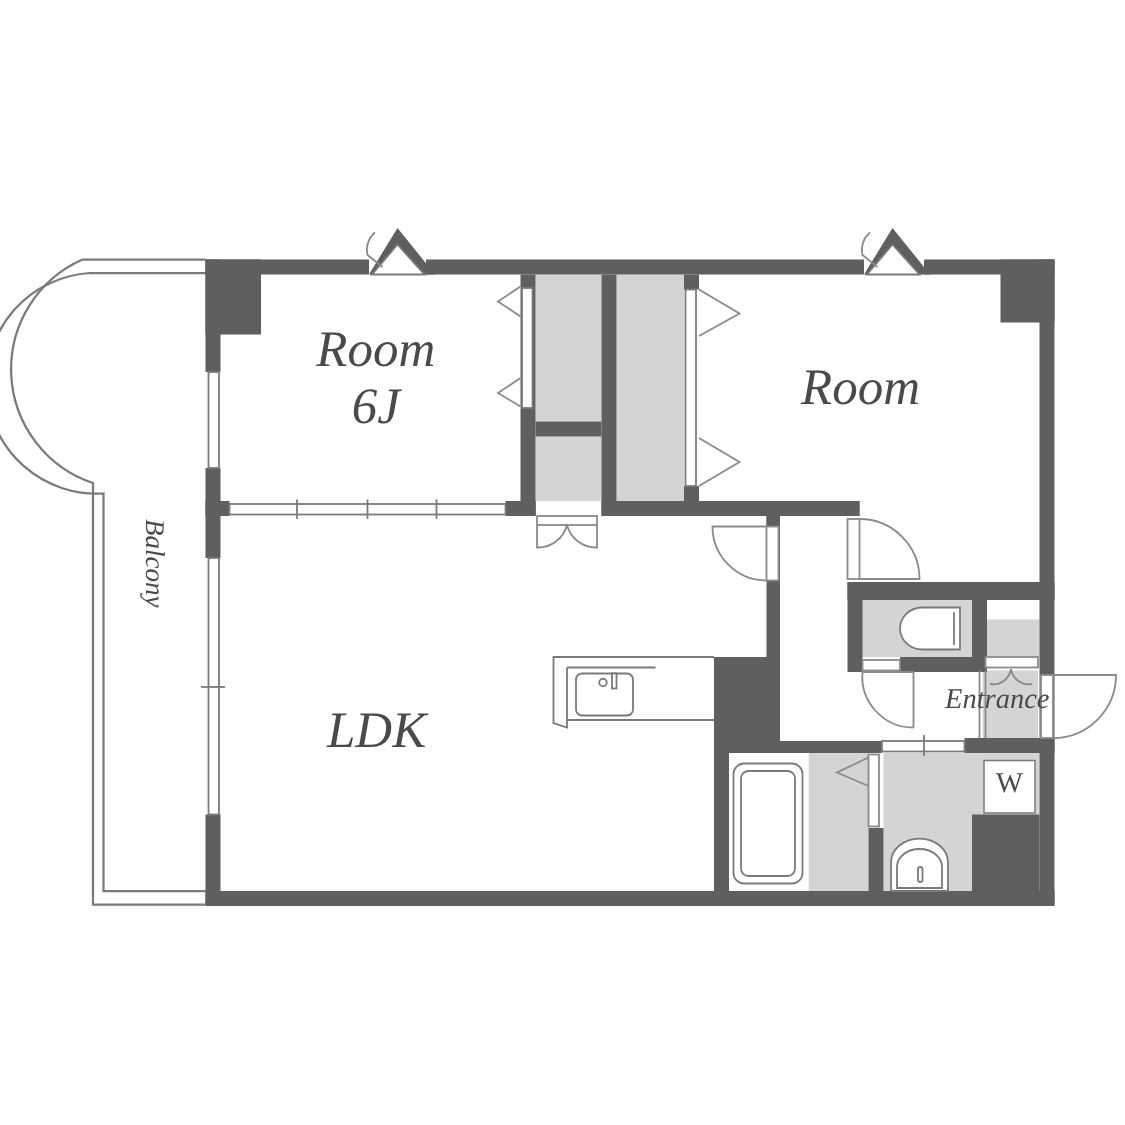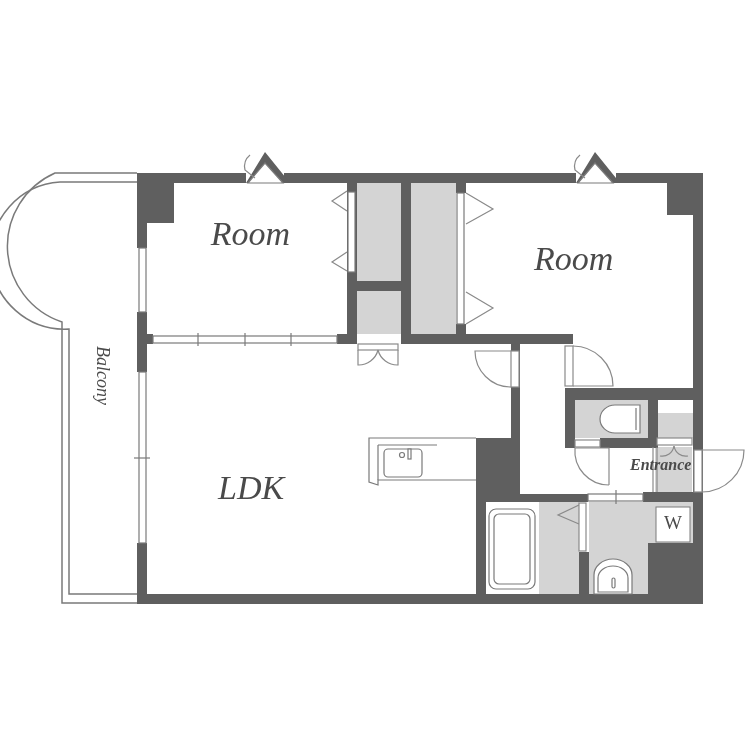--- a/index.html
+++ b/index.html
@@ -1,20 +1,20 @@
 <!DOCTYPE html>
 <html><head>
 <meta charset="utf-8">
 <style>
   html, body { margin: 0; padding: 0; background: #ffffff; }
   body { width: 750px; height: 750px; position: relative; overflow: hidden; }
   #plan { position: absolute; left: 0; top: 0; width: 750px; height: 750px; }
   .label { position: absolute; font-family: "Liberation Serif", "DejaVu Serif", serif; font-style: italic; color: #4a4a4a; white-space: nowrap; }
   .room-label { font-size: 34px; text-align: center; line-height: 38px; }
-  .small-label { font-size: 16px; font-weight: bold; }
+  .small-label { font-size: 19px; }
   .balcony-label { font-size: 18px; transform: rotate(90deg); transform-origin: left top; }
   .w-label { font-family: "Liberation Serif", "DejaVu Serif", serif; font-size: 19px; color: #4a4a4a; position:absolute; }
 </style>
 </head>
 <body>
 
 <svg id="plan" viewBox="0 0 750 750" xmlns="http://www.w3.org/2000/svg">
 
   <g fill="none" stroke="#7a7a7a" stroke-width="1.5">
     <path d="M 137 173 L 55 173 A 80 80 0 0 0 62 322 L 62 603 L 137 603"></path>
@@ -159,18 +159,19 @@
     <path d="M 594 594 L 594 575 A 19 16 0 0 1 632 575 L 632 594 Z"></path>
     <path d="M 598 592 L 598 578 A 15 12 0 0 1 628 578 L 628 592 Z"></path>
     <rect x="612" y="578" width="3" height="10" rx="1.5"></rect>
   </g>
 
   <rect x="656" y="507" width="34" height="35" fill="#ffffff" stroke="#7a7a7a" stroke-width="1"></rect>
 </svg>
 
 <div class="label room-label" style="left:198px; top:215px; width:105px;">
   <div>Room</div>
+  <div>6J</div>
 </div>
 <div class="label room-label" style="left:534px; top:240px;">Room</div>
 <div class="label room-label" style="left:218px; top:469px;">LDK</div>
 <div class="label balcony-label" style="left:113px; top:346px;">Balcony</div>
 <div class="label small-label" style="left:630px; top:456px;">Entrance</div>
 <div class="w-label" style="left:664px; top:512px;">W</div>
 
 </body></html>

